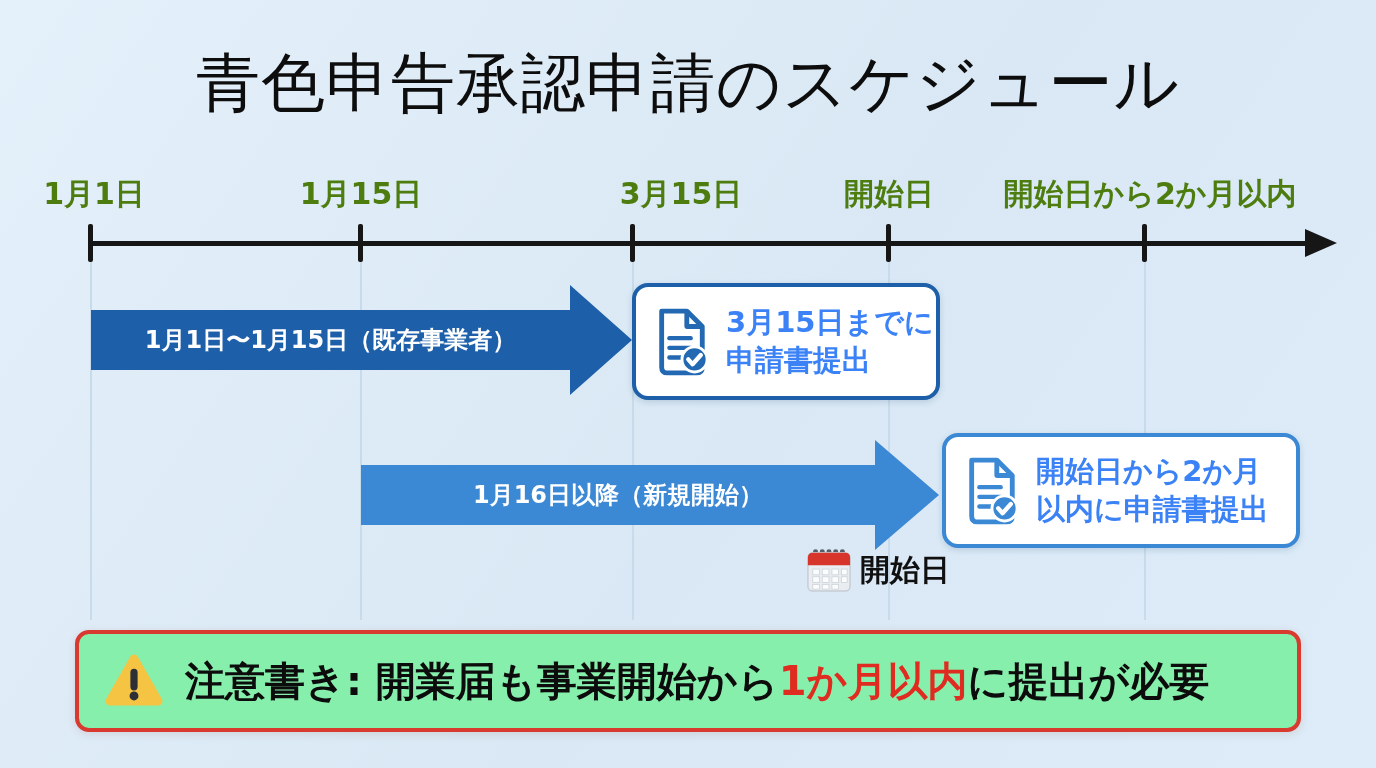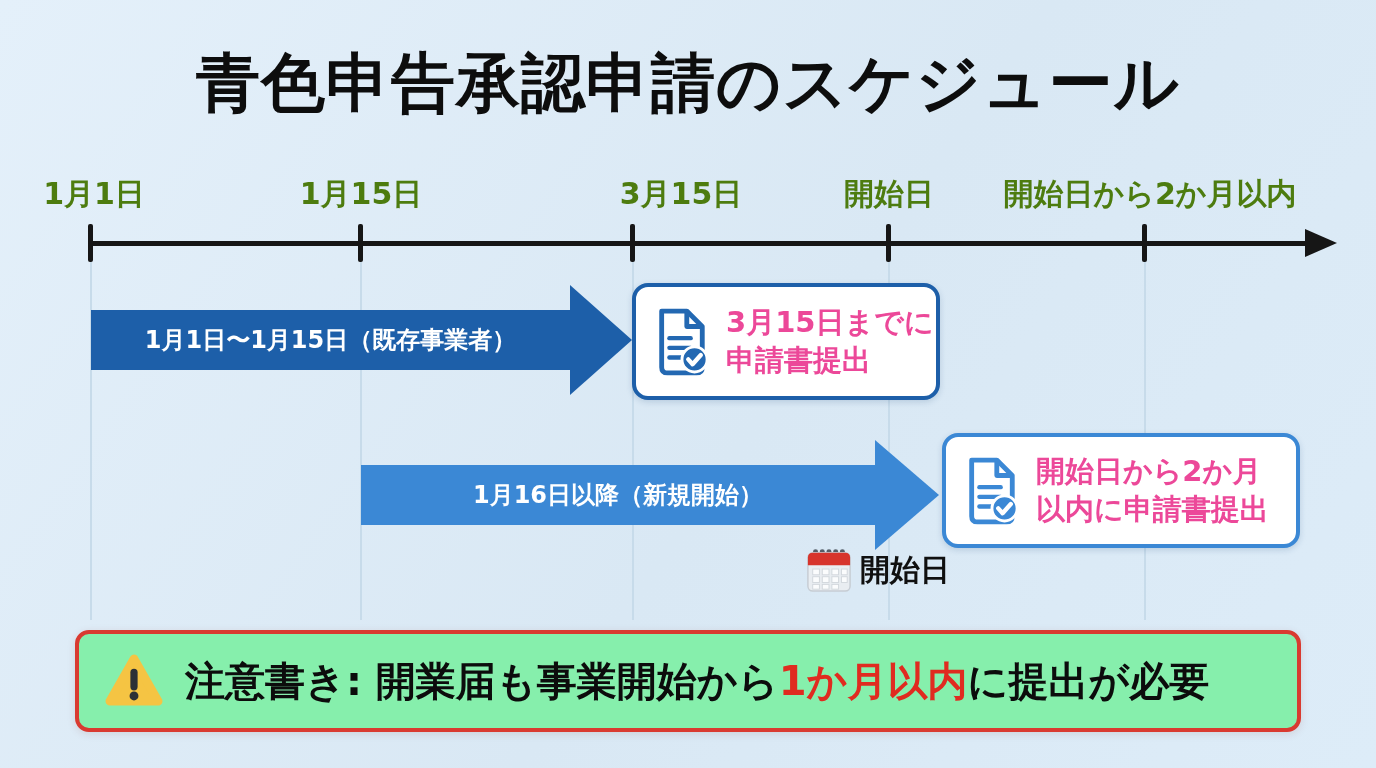--- a/index.html
+++ b/index.html
@@ -17,21 +17,21 @@
     font-family:"DejaVu Sans",sans-serif;
     background:linear-gradient(125deg,#e4f0fa 0%,#d9e8f4 55%,#ddecf8 100%);
     color:var(--ink);
   }
   .abs{position:absolute;}
 
   
   .title{
     top:40px;left:0;width:1376px;
     text-align:center;
-    font-size:64px;font-weight:700;letter-spacing:1px;
+    font-size:64px;font-weight:400;letter-spacing:1px;
     color:var(--ink);
   }
 
   
   .ms-label{
     top:174px;
     transform:translateX(-50%);
     font-size:30px;font-weight:800;white-space:nowrap;
     color:#4d7c0f;
   }
@@ -69,21 +69,21 @@
   .bar2{top:440px;left:361px;}
   .bar2 .body{width:514px;background:var(--bar-new);}
   .bar2 .head{left:514px;border-left:64px solid var(--bar-new);}
 
   
   .callout{
     background:#fff;border-radius:16px;z-index:3;
     display:flex;align-items:center;gap:16px;padding:0 14px 0 16px;
     box-shadow:0 2px 6px rgba(30,70,120,.18);
   }
-  .callout .txt{font-size:29px;font-weight:800;line-height:1.28;color:#ec4899;white-space:nowrap;}
+  .callout .txt{font-size:29px;font-weight:800;line-height:1.28;color:#3b82f6;white-space:nowrap;}
   .callout1{top:283px;left:632px;width:308px;height:117px;border:4px solid var(--bar-existing);}
   .callout2{top:433px;left:942px;width:358px;height:115px;border:4px solid var(--bar-new);}
 
   
   .start-marker{top:546px;left:806px;display:flex;align-items:center;gap:8px;z-index:3;}
   .start-marker .lbl{font-size:30px;font-weight:800;color:#101010;}
 
   
   .note{
     top:630px;left:75px;width:1226px;height:102px;

